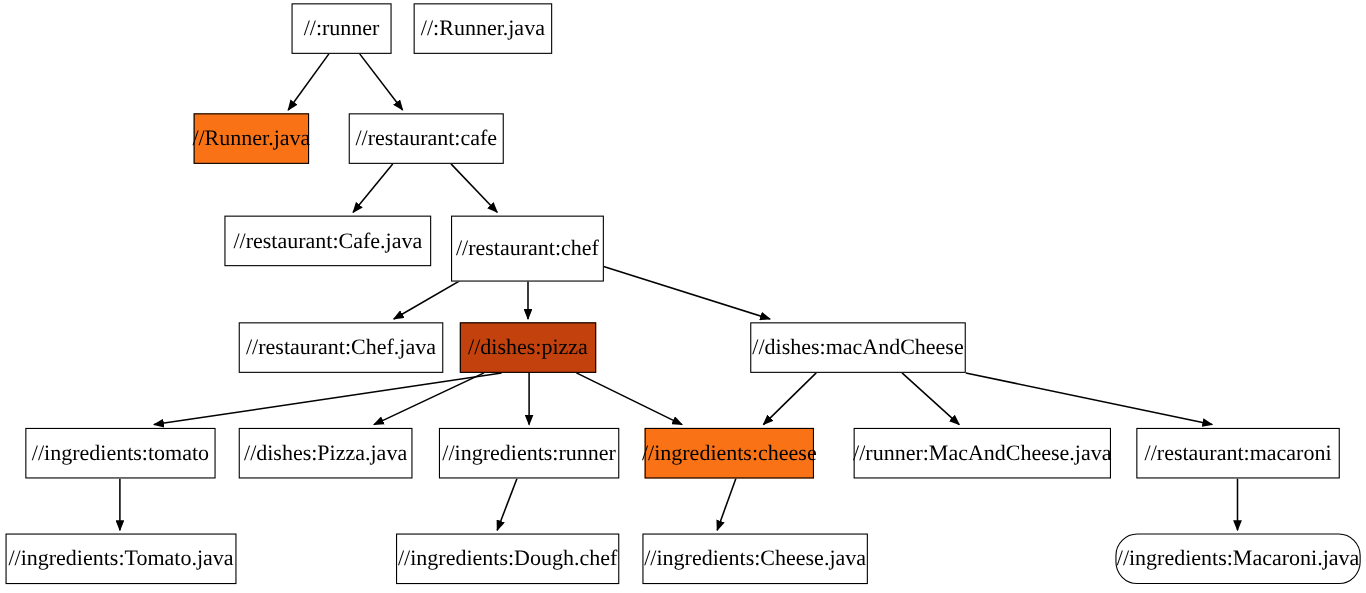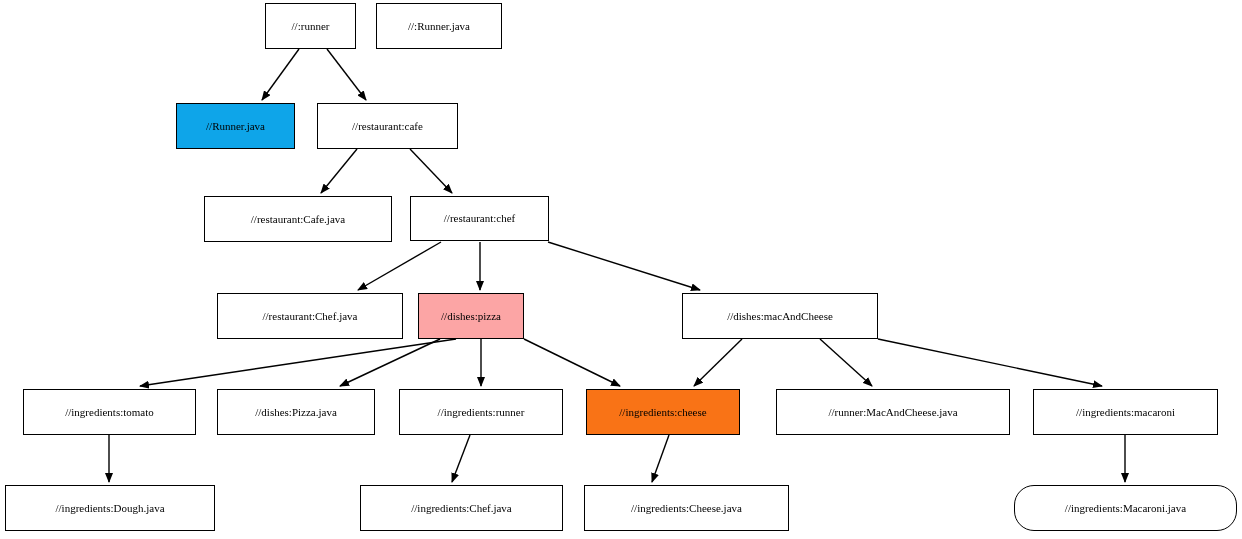--- a/index.html
+++ b/index.html
@@ -24,21 +24,21 @@
     pointer-events: none;
   }
   .graph-node {
     position: absolute;
     box-sizing: border-box;
     border: 1px solid #000000;
     background: #ffffff;
     display: flex;
     align-items: center;
     justify-content: center;
-    font-size: 11px;
+    font-size: 20px;
     color: #000000;
     white-space: nowrap;
     line-height: 1;
     letter-spacing: 0px;
   }
 </style>
 </head>
 <body>
 
 <div id="graph-canvas">
@@ -71,36 +71,36 @@
       </g>
   </svg>
 
   <div id="nodes-group">
       <div class="graph-node" style="left: 265px; top: 3px; width: 91px; height: 46px; border-color: rgb(0, 0, 0); background: rgb(255, 255, 255);">
         <span>//:runner</span>
       </div>
       <div class="graph-node" style="left: 376px; top: 3px; width: 126px; height: 46px; border-color: rgb(0, 0, 0); background: rgb(255, 255, 255);">
         <span>//:Runner.java</span>
       </div>
-      <div class="graph-node" style="left: 176px; top: 103px; width: 119px; height: 46px; border-color: rgb(0, 0, 0); background: #0ea5e9;">
+      <div class="graph-node" style="left: 176px; top: 103px; width: 105px; height: 46px; border-color: rgb(0, 0, 0); background: #f97316;">
         <span>//Runner.java</span>
       </div>
       <div class="graph-node" style="left: 317px; top: 103px; width: 141px; height: 46px; border-color: rgb(0, 0, 0); background: rgb(255, 255, 255);">
         <span>//restaurant:cafe</span>
       </div>
       <div class="graph-node" style="left: 204px; top: 196px; width: 188px; height: 46px; border-color: rgb(0, 0, 0); background: rgb(255, 255, 255);">
         <span>//restaurant:Cafe.java</span>
       </div>
-      <div class="graph-node" style="left: 410px; top: 196px; width: 139px; height: 45px; border-color: rgb(0, 0, 0); background: rgb(255, 255, 255);">
+      <div class="graph-node" style="left: 410px; top: 196px; width: 139px; height: 60px; border-color: rgb(0, 0, 0); background: rgb(255, 255, 255);">
         <span>//restaurant:chef</span>
       </div>
       <div class="graph-node" style="left: 217px; top: 293px; width: 186px; height: 46px; border-color: rgb(0, 0, 0); background: rgb(255, 255, 255);">
         <span>//restaurant:Chef.java</span>
       </div>
-      <div class="graph-node" style="left: 418px; top: 293px; width: 106px; height: 46px; border-color: rgb(0, 0, 0); background: #fca5a5;">
+      <div class="graph-node" style="left: 418px; top: 293px; width: 124px; height: 46px; border-color: rgb(0, 0, 0); background: #c2410c;">
         <span>//dishes:pizza</span>
       </div>
       <div class="graph-node" style="left: 682px; top: 293px; width: 196px; height: 46px; border-color: rgb(0, 0, 0); background: rgb(255, 255, 255);">
         <span>//dishes:macAndCheese</span>
       </div>
       <div class="graph-node" style="left: 23px; top: 389px; width: 173px; height: 46px; border-color: rgb(0, 0, 0); background: rgb(255, 255, 255);">
         <span>//ingredients:tomato</span>
       </div>
       <div class="graph-node" style="left: 217px; top: 389px; width: 158px; height: 46px; border-color: rgb(0, 0, 0); background: rgb(255, 255, 255); text-align: center;">
         <span>//dishes:Pizza.java</span>
@@ -108,27 +108,27 @@
       <div class="graph-node" style="left: 399px; top: 389px; width: 164px; height: 46px; border-color: rgb(0, 0, 0); background: rgb(255, 255, 255);">
         <span>//ingredients:runner</span>
       </div>
       <div class="graph-node" style="left: 586px; top: 389px; width: 154px; height: 46px; border-color: rgb(0, 0, 0); background: #f97316;">
         <span>//ingredients:cheese</span>
       </div>
       <div class="graph-node" style="left: 776px; top: 389px; width: 234px; height: 46px; border-color: rgb(0, 0, 0); background: rgb(255, 255, 255);">
         <span>//runner:MacAndCheese.java</span>
       </div>
       <div class="graph-node" style="left: 1033px; top: 389px; width: 185px; height: 46px; border-color: rgb(0, 0, 0); background: rgb(255, 255, 255);">
-        <span>//ingredients:macaroni</span>
+        <span>//restaurant:macaroni</span>
       </div>
       <div class="graph-node" style="left: 5px; top: 485px; width: 210px; height: 46px; border-color: rgb(0, 0, 0); background: rgb(255, 255, 255);">
-        <span>//ingredients:Dough.java</span>
+        <span>//ingredients:Tomato.java</span>
       </div>
       <div class="graph-node" style="left: 360px; top: 485px; width: 203px; height: 46px; border-color: rgb(0, 0, 0); background: rgb(255, 255, 255);">
-        <span>//ingredients:Chef.java</span>
+        <span>//ingredients:Dough.chef</span>
       </div>
       <div class="graph-node" style="left: 584px; top: 485px; width: 205px; height: 46px; border-color: rgb(0, 0, 0); background: rgb(255, 255, 255);">
         <span>//ingredients:Cheese.java</span>
       </div>
       <div class="graph-node" style="left: 1014px; top: 485px; width: 223px; height: 46px; border-color: rgb(0, 0, 0); background: rgb(255, 255, 255); border-radius: 20px;">
         <span>//ingredients:Macaroni.java</span>
       </div>
     </div>
 
 </div>

